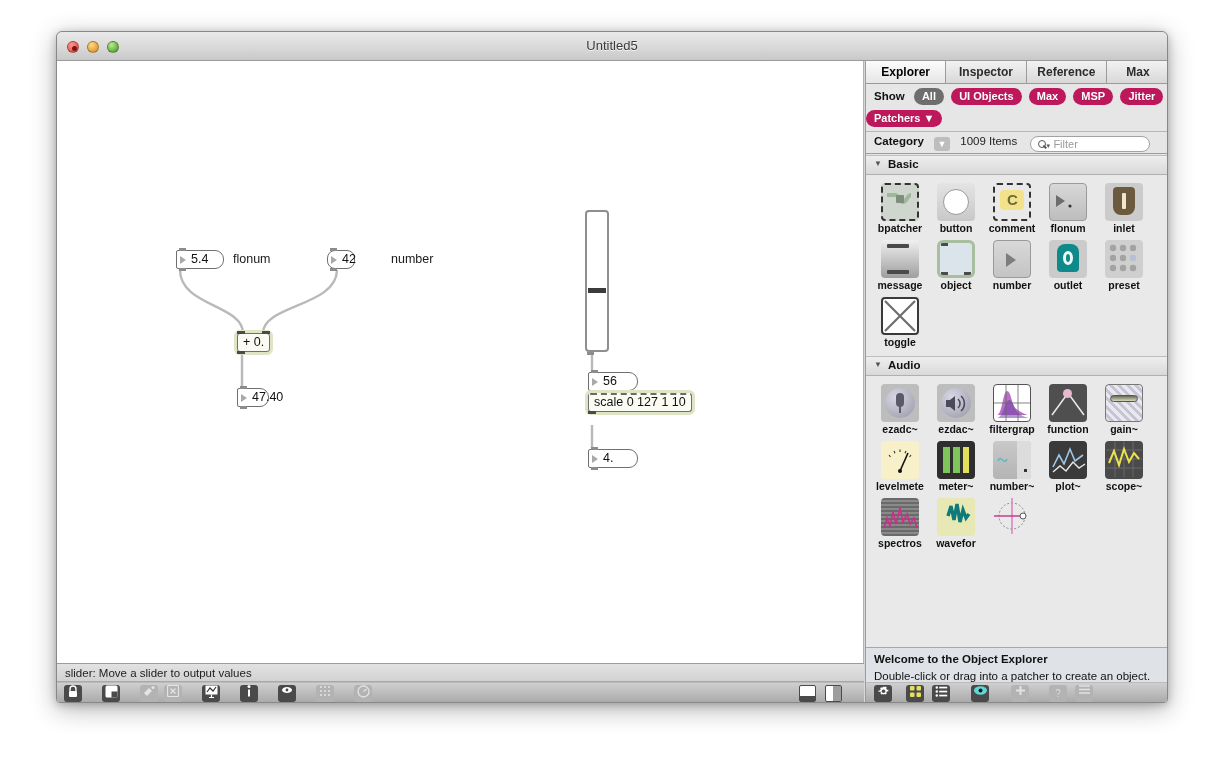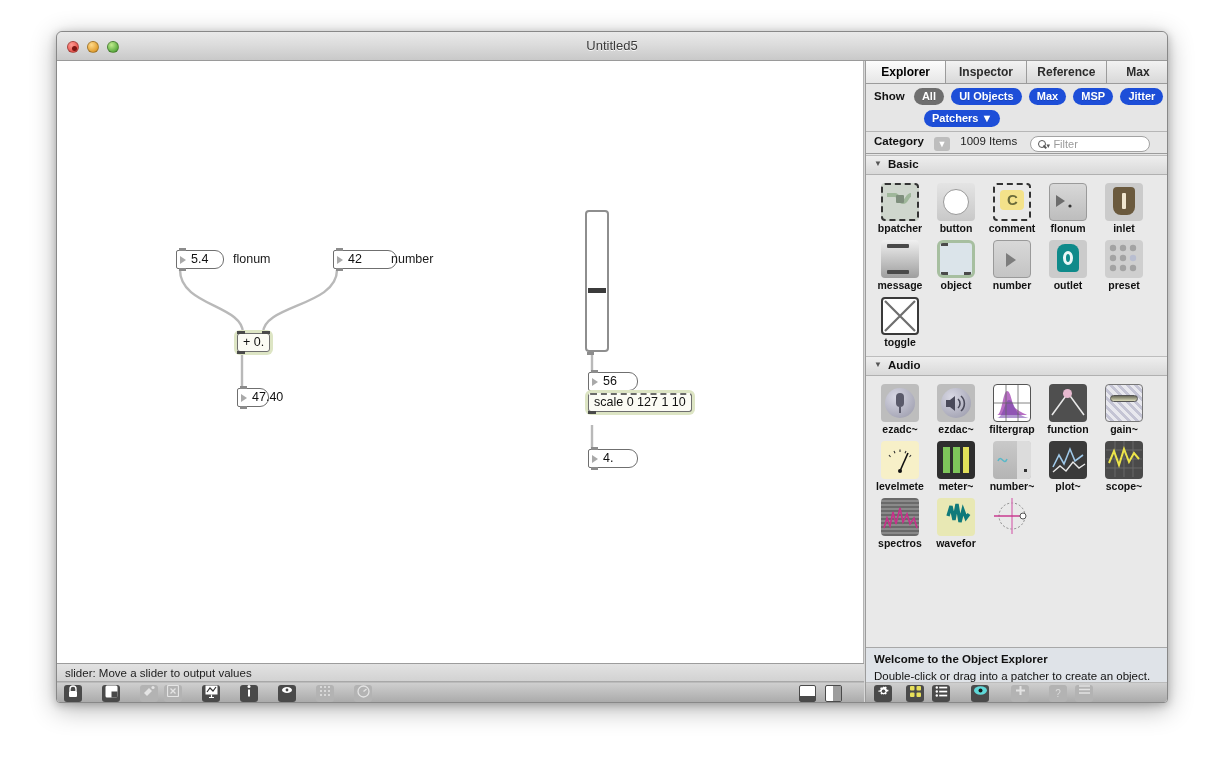--- a/index.html
+++ b/index.html
@@ -190,25 +190,25 @@
     background: linear-gradient(to bottom, #fcfcfc, #e6e6e6);
     color: #000;
   }
 
   #show-row {
     height: 24px;
     padding: 4px 0 0 8px;
     font-size: 11.5px;
     white-space: nowrap;
   }
-  #show-row2 { height: 23px; padding-left: 58px; }
+  #show-row2 { height: 23px; }
   .show-label { font-weight: bold; color: #111; margin-right: 6px; }
   .pill {
     display: inline-block;
-    background: #1d4ed8;
+    background: #be185d;
     color: #fff;
     font-size: 11px;
     font-weight: bold;
     border-radius: 9px;
     padding: 2px 8px 3px;
     margin-right: 4px;
     text-shadow: 0 1px 0 rgba(0,0,0,0.12);
   }
   .pill.on { background: #6e6e6e; }
 
@@ -355,21 +355,21 @@
           <path d="M535,331 L535,345" fill="none" stroke="#b9b9b9" stroke-width="2.4"></path>
           <path d="M535,364 L535,388" fill="none" stroke="#b9b9b9" stroke-width="2.4"></path>
         </svg>
 
         <div class="nbox" style="left:119px; top:189px; width:48px;">
           <span>5.4</span>
           <span class="nub" style="left:2px; top:-3px;"></span>
           <span class="nub" style="left:2px; bottom:-3px;"></span>
         </div>
 
-        <div class="nbox" style="left:276px; top:189px; width:64px;">
+        <div class="nbox" style="left:270px; top:189px; width:28px;border-radius:8px;">
           <span>42</span>
           <span class="nub" style="left:2px; top:-3px;"></span>
           <span class="nub" style="left:2px; bottom:-3px;"></span>
         </div>
 
         <div class="comment" style="left:176px; top:191px;">flonum</div>
         <div class="comment" style="left:334px; top:191px;">number</div>
 
         <div class="mobj" style="left:180px; top:272px;">
           <span class="inl" style="left:-1px; top:-3px;"></span>

